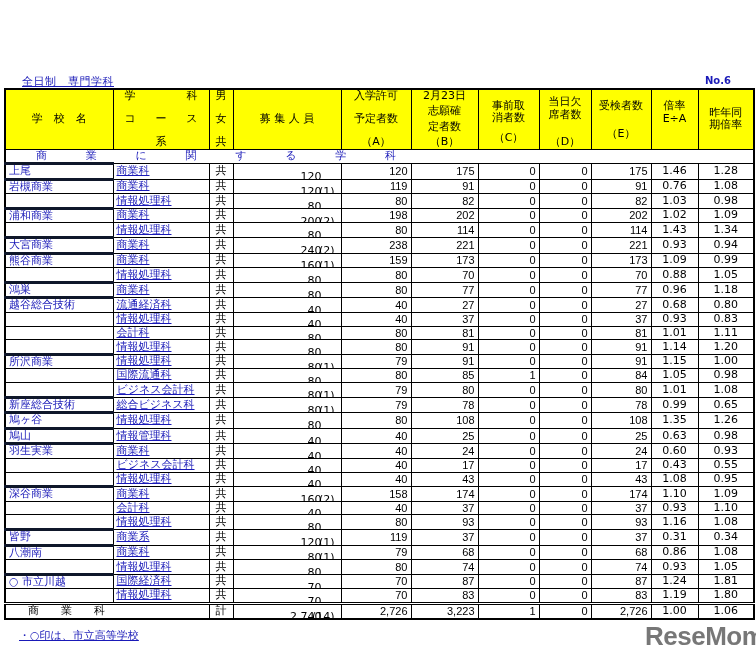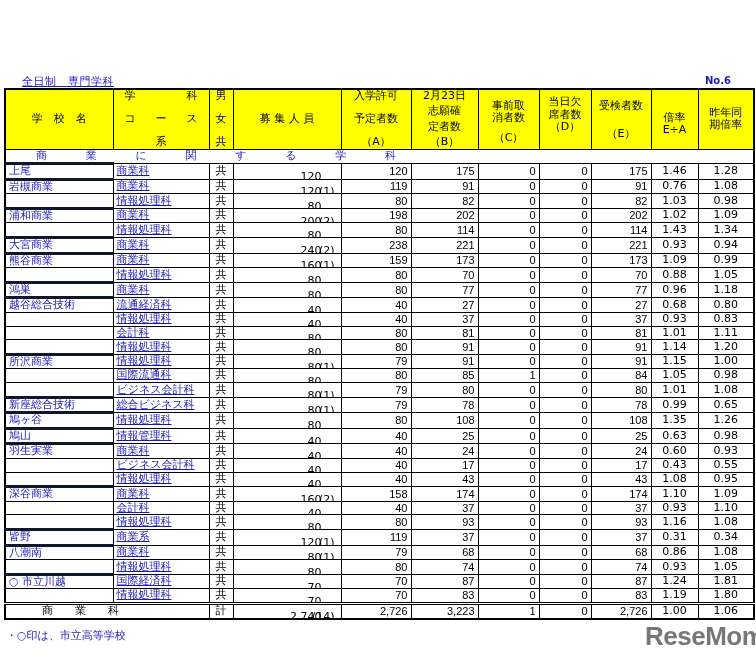--- a/index.html
+++ b/index.html
@@ -21,21 +21,21 @@
   td.school { color:#1a1ab8; padding-left:20px; border-bottom:none; border-top:none; }
   tr.grp-start td.school { border-top:3px solid #0f172a; }
   td.course { color:#1a1ab8; text-decoration:underline; }
   td.sex { text-align:center; }
   td.boshu { position:relative; }
   td.boshu .num { position:absolute; left:0; width:88px; text-align:right; }
   td.boshu .paren { position:absolute; right:6px; }
   td.num { text-align:right; font-family:"Liberation Sans Narrow","Liberation Sans", sans-serif; }
   td.rate { text-align:center; }
   tr.total td { border-top:3px double #000; }
-  .footnote { position:absolute; left:6px; top:628px; font-size:11px; color:#1a1ab8; }
+  .footnote { position:absolute; left:19px; top:628px; font-size:11px; color:#1a1ab8;text-decoration:underline; }
   .watermark { position:absolute; left:645px; top:621px; font-size:26px; font-weight:bold;
                color:#777; letter-spacing:-0.5px; font-family:"Liberation Sans", sans-serif; }
 </style>
 </head>
 <body>
 
 <div class="title">全日制　専門学科</div>
 <div class="pageno">No.6</div>
 
 <table class="main">
@@ -92,33 +92,33 @@
           <span class="sub">（B）</span>
         </div>
       </td>
       <td>
         <div class="hdr-stack" style="justify-content:space-around">
           <span class="sub" style="margin-top:6px"><span>事前取</span><br><span>消者数</span></span>
           <span class="sub">（C）</span>
         </div>
       </td>
       <td>
-        <div class="hdr-stack" style="justify-content:flex-start">
+        <div class="hdr-stack" style="justify-content:space-between">
           <span class="sub" style="margin-top:6px"><span>当日欠</span><br><span>席者数</span></span>
           <span class="sub">（D）</span>
         </div>
       </td>
       <td>
         <div class="hdr-stack" style="justify-content:space-around">
           <span class="sub" style="margin-top:2px">受検者数</span>
           <span class="sub">（E）</span>
         </div>
       </td>
       <td>
-        <div class="hdr-stack" style="justify-content:center">
+        <div class="hdr-stack" style="justify-content:flex-start">
           <span class="sub" style="margin-top:10px">倍率</span>
           <span class="sub">E÷A</span>
         </div>
       </td>
       <td>
         <span class="sub">昨年同</span>
         <span class="sub">期倍率</span>
       </td>
     </tr>
   </thead>
@@ -611,21 +611,21 @@
     </td>
     <td class="num">70</td>
     <td class="num">83</td>
     <td class="num">0</td>
     <td class="num">0</td>
     <td class="num">83</td>
     <td class="rate">1.19</td>
     <td class="rate">1.80</td>
   </tr>
       <tr class="total">
-        <td colspan="2" style="padding-left:36px"><span>商</span>　　<span>業</span>　　<span>科</span></td>
+        <td colspan="2" style="padding-left:22px"><span>商</span>　　<span>業</span>　　<span>科</span></td>
         <td class="sex">計</td>
         <td class="boshu">
           <span class="num">2,740</span>
           <span class="paren">(14)</span>
         </td>
         <td class="num">2,726</td>
         <td class="num">3,223</td>
         <td class="num">1</td>
         <td class="num">0</td>
         <td class="num">2,726</td>

